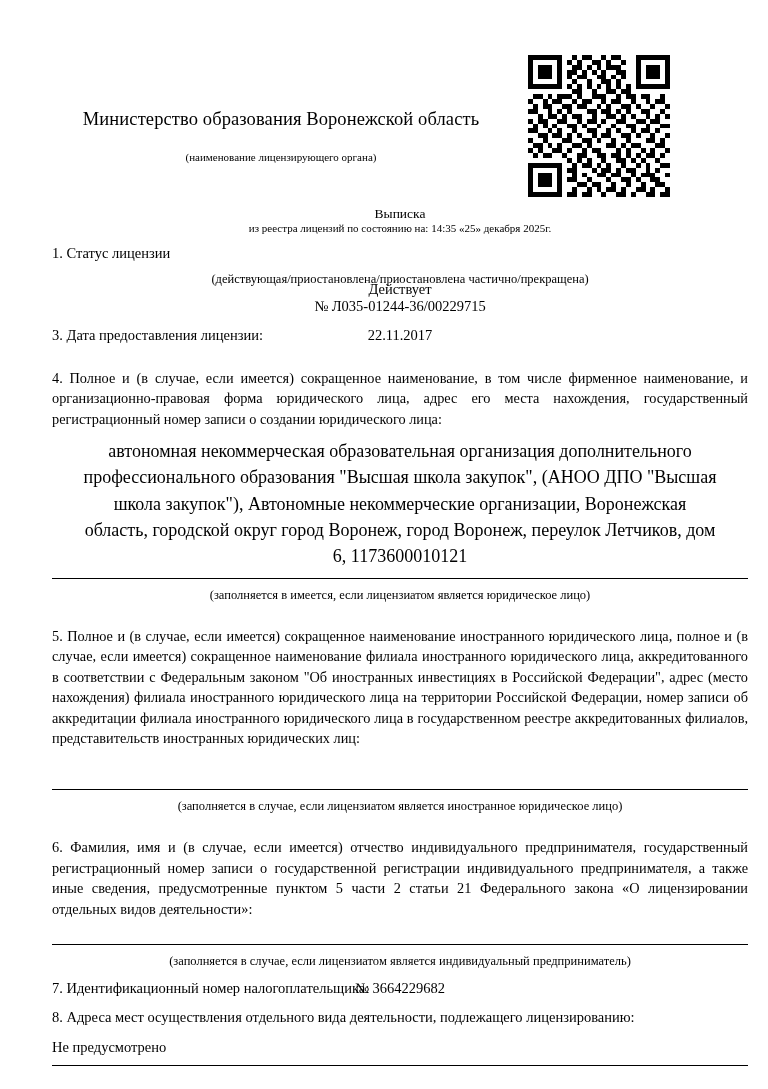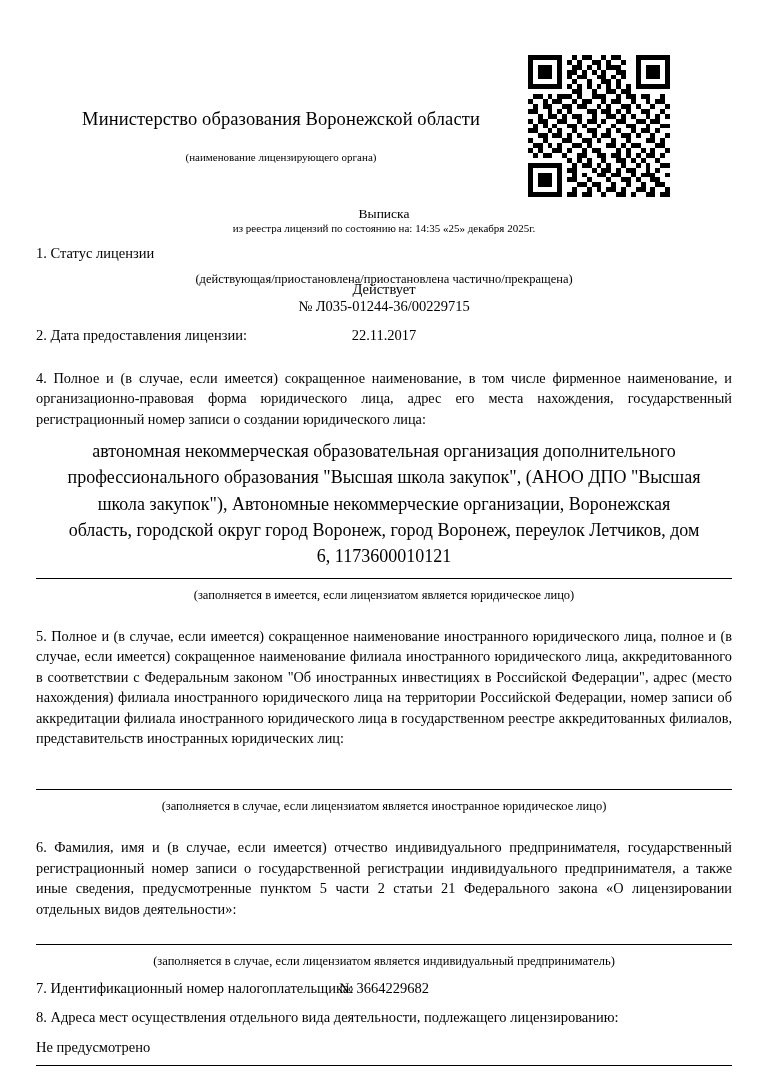--- a/index.html
+++ b/index.html
@@ -44,21 +44,21 @@
     line-height: 1.25;
   }
   .org-sub {
     margin-top: 20px;
     font-size: 11px;
   }
 
   .body-block {
     position: absolute;
     top: 200px;
-    left: 36px;
+    left: 52px;
     width: 696px;
   }
 
   .center { text-align: center; }
 
   .vypiska {
     font-size: 13.5px;
     margin-top: 6px;
   }
   .vypiska-line2 {
@@ -398,41 +398,41 @@
           <rect x="15" y="28" width="1" height="1"></rect>
           <rect x="18" y="28" width="2" height="1"></rect>
           <rect x="21" y="28" width="1" height="1"></rect>
           <rect x="24" y="28" width="2" height="1"></rect>
           <rect x="27" y="28" width="2" height="1"></rect>
       </g>
     </svg>
   </div>
 
   <div class="header-block">
-    <div class="org-title">Министерство образования Воронежской области</div>
+    <div class="org-title">Министерство образования Воронежской область</div>
     <div class="org-sub">(наименование лицензирующего органа)</div>
   </div>
 
   <div class="body-block">
 
     <div class="center vypiska">Выписка</div>
     <div class="center vypiska-line2">из реестра лицензий по состоянию на: 14:35 «25» декабря 2025г.</div>
 
     <div class="row">
       <span class="label">1. Статус лицензии</span>
       <span class="value value-status">Действует</span>
     </div>
     <div class="note">(действующая/приостановлена/приостановлена частично/прекращена)</div>
 
     <div class="row">
       <span class="value value-regnum">№ Л035-01244-36/00229715</span>
     </div>
 
     <div class="row">
-      <span class="label">2. Дата предоставления лицензии:</span>
+      <span class="label">3. Дата предоставления лицензии:</span>
       <span class="value value-date">22.11.2017</span>
     </div>
 
     <div class="para">4. Полное и (в случае, если имеется) сокращенное наименование, в том числе фирменное наименование, и организационно-правовая форма юридического лица, адрес его места нахождения, государственный регистрационный номер записи о создании юридического лица:</div>
     <div class="inset">автономная некоммерческая образовательная организация дополнительного профессионального образования "Высшая школа закупок", (АНОО ДПО "Высшая школа закупок"), Автономные некоммерческие организации, Воронежская область, городской округ город Воронеж, город Воронеж, переулок Летчиков, дом 6, 1173600010121</div>
     <hr class="rule">
     <div class="note">(заполняется в имеется, если лицензиатом является юридическое лицо)</div>
 
     <div class="para">5. Полное и (в случае, если имеется) сокращенное наименование иностранного юридического лица, полное и (в случае, если имеется) сокращенное наименование филиала иностранного юридического лица, аккредитованного в соответствии с Федеральным законом "Об иностранных инвестициях в Российской Федерации", адрес (место нахождения) филиала иностранного юридического лица на территории Российской Федерации, номер записи об аккредитации филиала иностранного юридического лица в государственном реестре аккредитованных филиалов, представительств иностранных юридических лиц:</div>
     <div class="gap-block">

